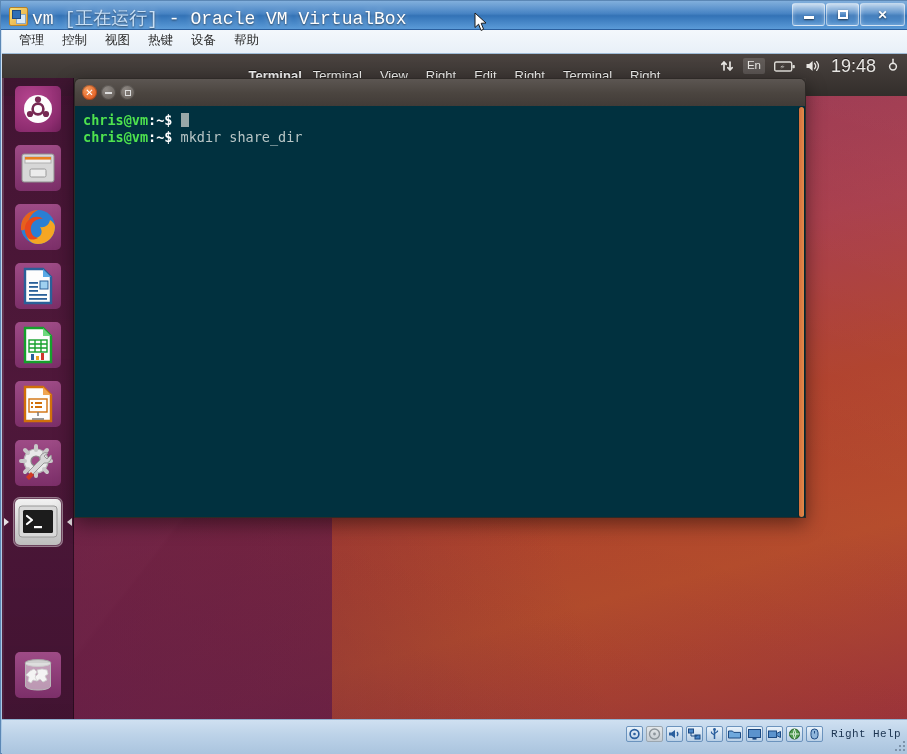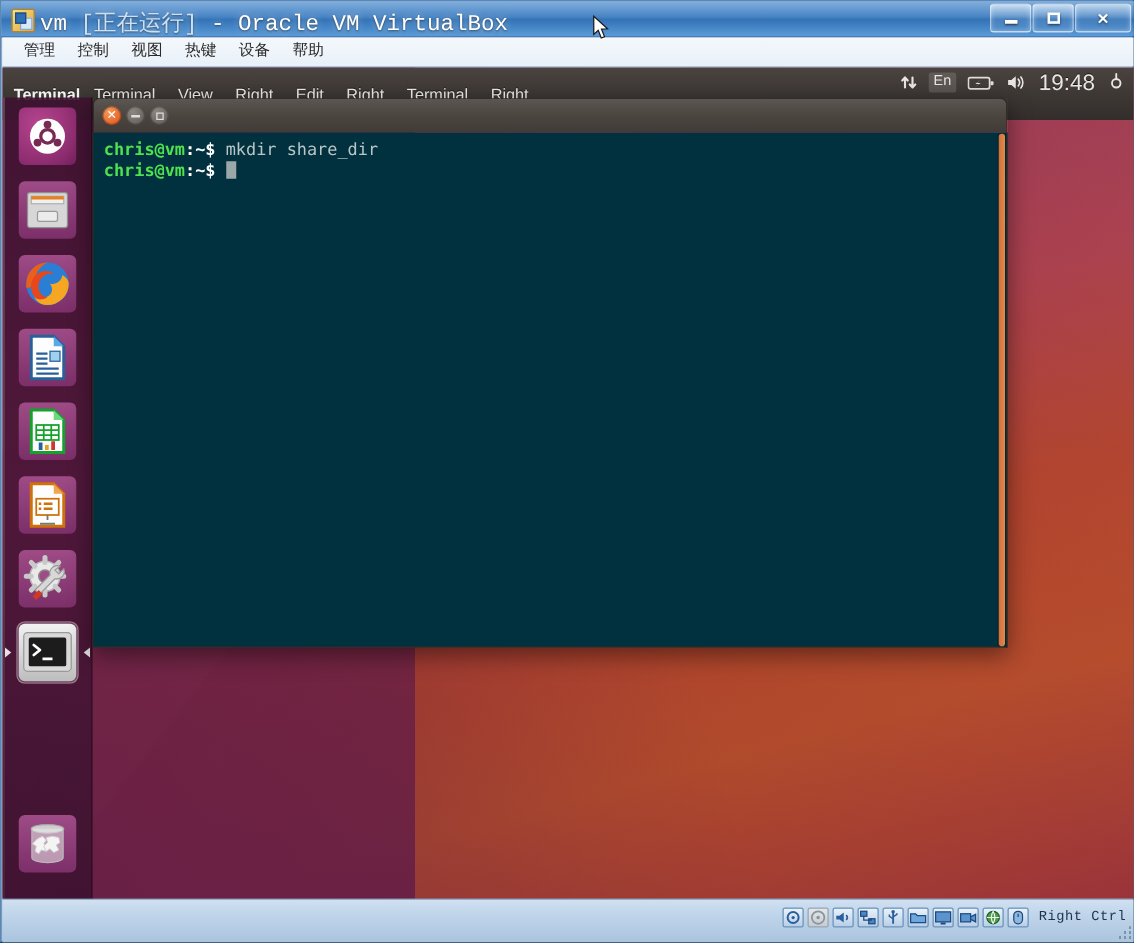--- a/index.html
+++ b/index.html
@@ -105,21 +105,21 @@
   }
   .wall-facet{
     position:absolute;left:0;bottom:0;width:760px;height:360px;
     background:linear-gradient(72deg, rgba(100,28,76,0.55) 0%, rgba(100,28,76,0.10) 55%, rgba(0,0,0,0) 70%);
   }
 
   
   .ubuntu-panel{
     position:absolute;left:0;top:0;width:905px;height:42px;
     background:linear-gradient(180deg,#4a4340 0%,#3d3734 55%,#332e2b 100%);
-    display:flex;align-items:center;
+    display:flex;align-items:center;justify-content:center;
   }
   .panel-appname{
     font-size:13px;font-weight:bold;color:#f2f2f2;margin-left:9px;margin-right:2px;
     text-shadow:0 -1px 0 rgba(0,0,0,.6);
   }
   .panel-menus{display:flex;align-items:center;}
   .panel-menu{
     font-size:13px;color:#eeeeec;padding:0 9px;white-space:nowrap;
     text-shadow:0 -1px 0 rgba(0,0,0,.6);
   }
@@ -477,22 +477,22 @@
             <div class="tb min">
                 <span class="dash"></span>
               </div>
             <div class="tb max">
                 <span class="sq"></span>
               </div>
           </div>
         </div>
 
         <div class="term-body">
+          <div class="ln"><span class="c-user">chris@vm</span><span class="c-path">:~$</span><span class="c-cmd"> </span><span class="cursor"></span></div>
           <div class="ln"><span class="c-user">chris@vm</span><span class="c-path">:~$</span><span class="c-cmd"> mkdir share_dir</span></div>
-          <div class="ln"><span class="c-user">chris@vm</span><span class="c-path">:~$</span><span class="c-cmd"> </span><span class="cursor"></span></div>
         </div>
 
         <div class="term-scroll">
           <div class="thumb"></div>
         </div>
       </div>
     </div>
 
     <div class="vbox-statusbar">
       <div class="sb-inner">
@@ -530,21 +530,21 @@
               <path d="M9.5 6.5l4-2v6l-4-2z" fill="#5b93cd" stroke="#1d4a82"></path>
             </svg></div>
         <div class="sb-ico"><svg width="15" height="14" viewBox="0 0 15 14">
               <circle cx="7.5" cy="7" r="5" fill="#4e9a4e" stroke="#1d5a1d"></circle>
               <path d="M2.5 7h10M7.5 2a10 10 0 010 10M7.5 2a10 10 0 000 10" stroke="#e8f5e8" stroke-width=".9" fill="none"></path>
             </svg></div>
         <div class="sb-ico"><svg width="15" height="14" viewBox="0 0 15 14">
               <rect x="4" y="2" width="7" height="10" rx="3.4" fill="#8fb6dc" stroke="#1d4a82"></rect>
               <path d="M7.5 4v2.5" stroke="#1d4a82"></path>
             </svg></div>
-        <div class="sb-label">Right Ctrl</div>
+        <div class="sb-label">Right Help</div>
       </div>
       <div class="sb-grip"></div>
     </div>
 
   </div>
 
   <svg class="cursor-arrow" viewBox="0 0 14 20">
     <path d="M1 1 L1 15.5 L4.6 12.2 L7 18.4 L9.6 17.3 L7.2 11.3 L12 11z" fill="#ffffff" stroke="#1a1a1a" stroke-width="1"></path>
   </svg>
 

